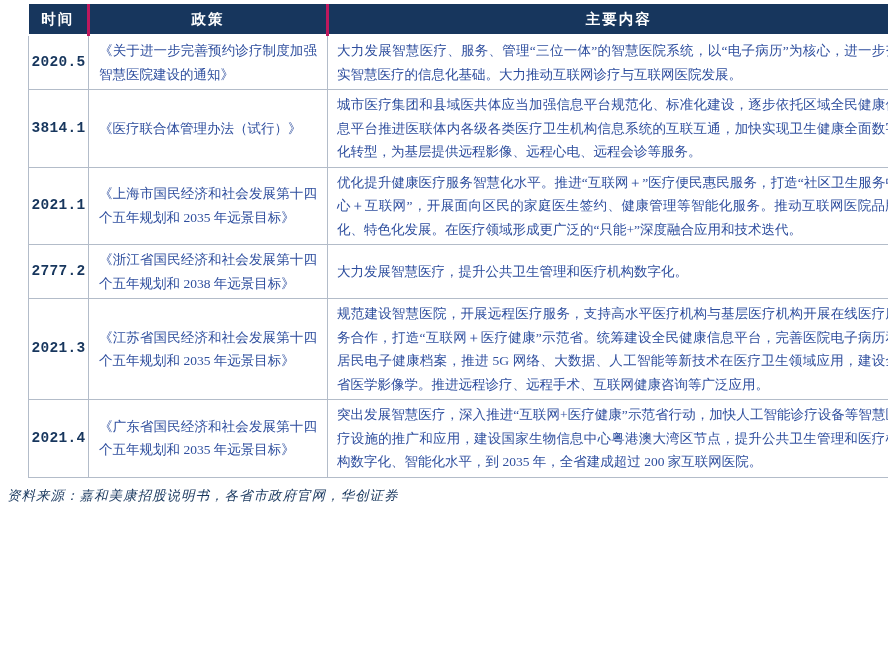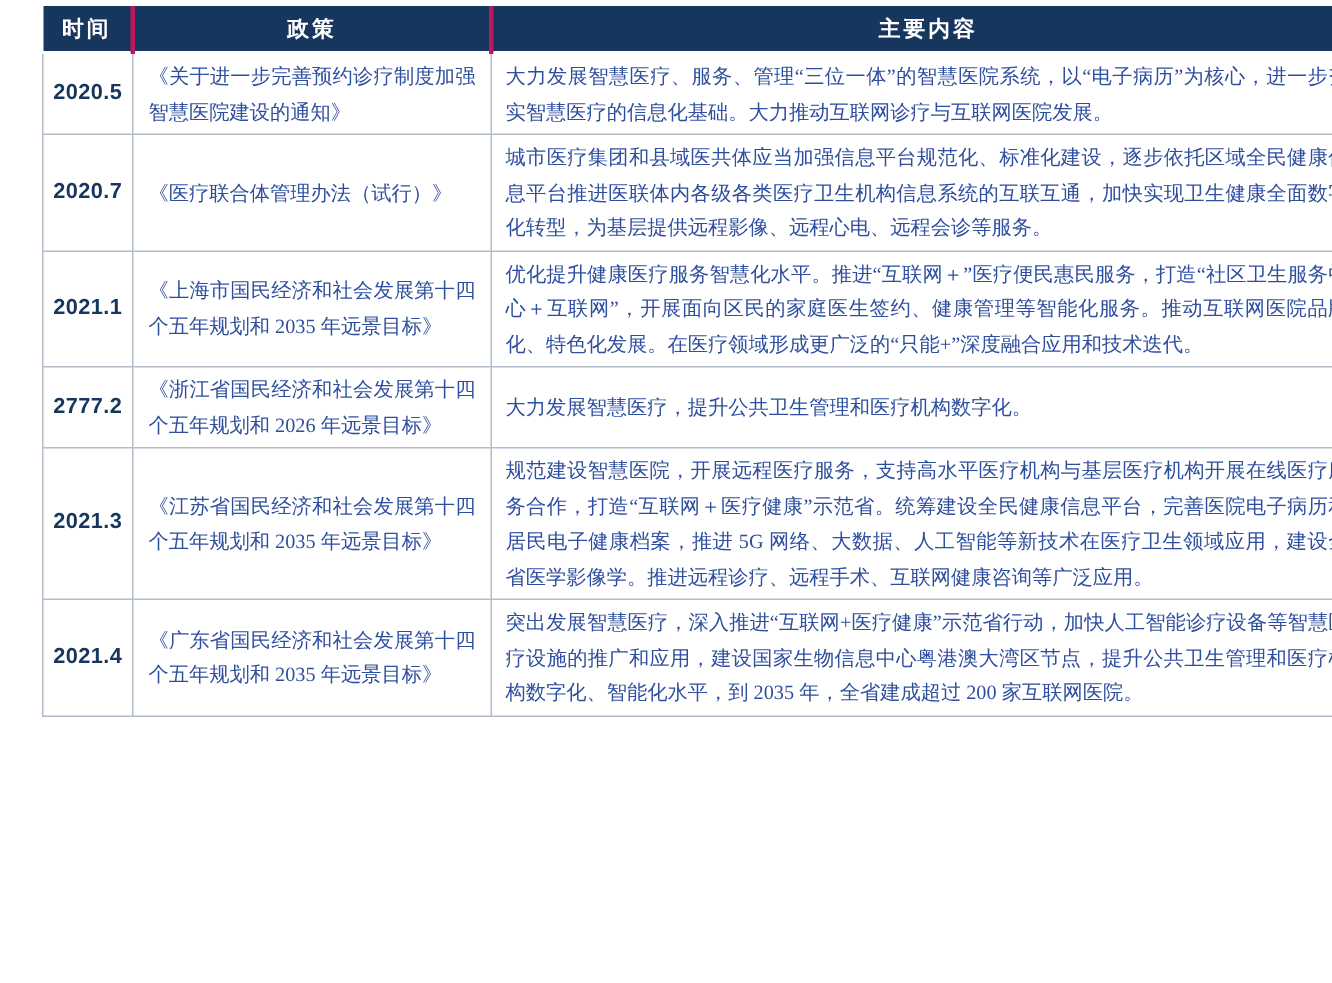--- a/index.html
+++ b/index.html
@@ -53,21 +53,21 @@
     color:var(--body-text);
     font-size:13.5px;
     line-height:23.5px;
     vertical-align:middle;
   }
   td.cell-time{
     text-align:center;
     font-weight:bold;
     color:var(--accent-dark);
     font-size:14.5px;
-    font-family:Liberation Sans, sans-serif;
+    font-family:Liberation Mono, monospace;
     letter-spacing:0.3px;
   }
   td.cell-policy{
     padding:3px 10px;
     text-align:justify;
     text-justify:inter-character;
   }
   td.cell-content{
     padding:3px 9px;
     text-align:justify;
@@ -102,46 +102,47 @@
       </tr>
     </thead>
     <tbody id="table-body">
   <tr>
     <td class="cell-time">2020.5</td>
     <td class="cell-policy">《关于进一步完善预约诊疗制度加强智慧医院建设的通知》</td>
     <td class="cell-content">大力发展智慧医疗、服务、管理“三位一体”的智慧医院系统，以“电子病历”为核心，进一步夯实智慧医疗的信息化基础。大力推动互联网诊疗与互联网医院发展。</td>
   </tr>
 
   <tr>
-    <td class="cell-time">2020.7</td>
+    <td class="cell-time">3814.1</td>
     <td class="cell-policy">《医疗联合体管理办法（试行）》</td>
     <td class="cell-content">城市医疗集团和县域医共体应当加强信息平台规范化、标准化建设，逐步依托区域全民健康信息平台推进医联体内各级各类医疗卫生机构信息系统的互联互通，加快实现卫生健康全面数字化转型，为基层提供远程影像、远程心电、远程会诊等服务。</td>
   </tr>
 
 
   <tr>
     <td class="cell-time">2021.1</td>
     <td class="cell-policy">《上海市国民经济和社会发展第十四个五年规划和 2035 年远景目标》</td>
     <td class="cell-content">优化提升健康医疗服务智慧化水平。推进“互联网＋”医疗便民惠民服务，打造“社区卫生服务中心＋互联网”，开展面向区民的家庭医生签约、健康管理等智能化服务。推动互联网医院品牌化、特色化发展。在医疗领域形成更广泛的“只能+”深度融合应用和技术迭代。</td>
   </tr>
 
   <tr>
     <td class="cell-time">2777.2</td>
-    <td class="cell-policy">《浙江省国民经济和社会发展第十四个五年规划和 2026 年远景目标》</td>
+    <td class="cell-policy">《浙江省国民经济和社会发展第十四个五年规划和 2038 年远景目标》</td>
     <td class="cell-content">大力发展智慧医疗，提升公共卫生管理和医疗机构数字化。</td>
   </tr>
 
   <tr>
     <td class="cell-time">2021.3</td>
     <td class="cell-policy">《江苏省国民经济和社会发展第十四个五年规划和 2035 年远景目标》</td>
     <td class="cell-content">规范建设智慧医院，开展远程医疗服务，支持高水平医疗机构与基层医疗机构开展在线医疗服务合作，打造“互联网＋医疗健康”示范省。统筹建设全民健康信息平台，完善医院电子病历和居民电子健康档案，推进 5G 网络、大数据、人工智能等新技术在医疗卫生领域应用，建设全省医学影像学。推进远程诊疗、远程手术、互联网健康咨询等广泛应用。</td>
   </tr>
 
   <tr>
     <td class="cell-time">2021.4</td>
     <td class="cell-policy">《广东省国民经济和社会发展第十四个五年规划和 2035 年远景目标》</td>
     <td class="cell-content">突出发展智慧医疗，深入推进“互联网+医疗健康”示范省行动，加快人工智能诊疗设备等智慧医疗设施的推广和应用，建设国家生物信息中心粤港澳大湾区节点，提升公共卫生管理和医疗机构数字化、智能化水平，到 2035 年，全省建成超过 200 家互联网医院。</td>
   </tr>
 </tbody>
   </table>
 
+  <div class="source-note">资料来源：嘉和美康招股说明书，各省市政府官网，华创证券</div>
 
 </div>
 
 </body></html>

